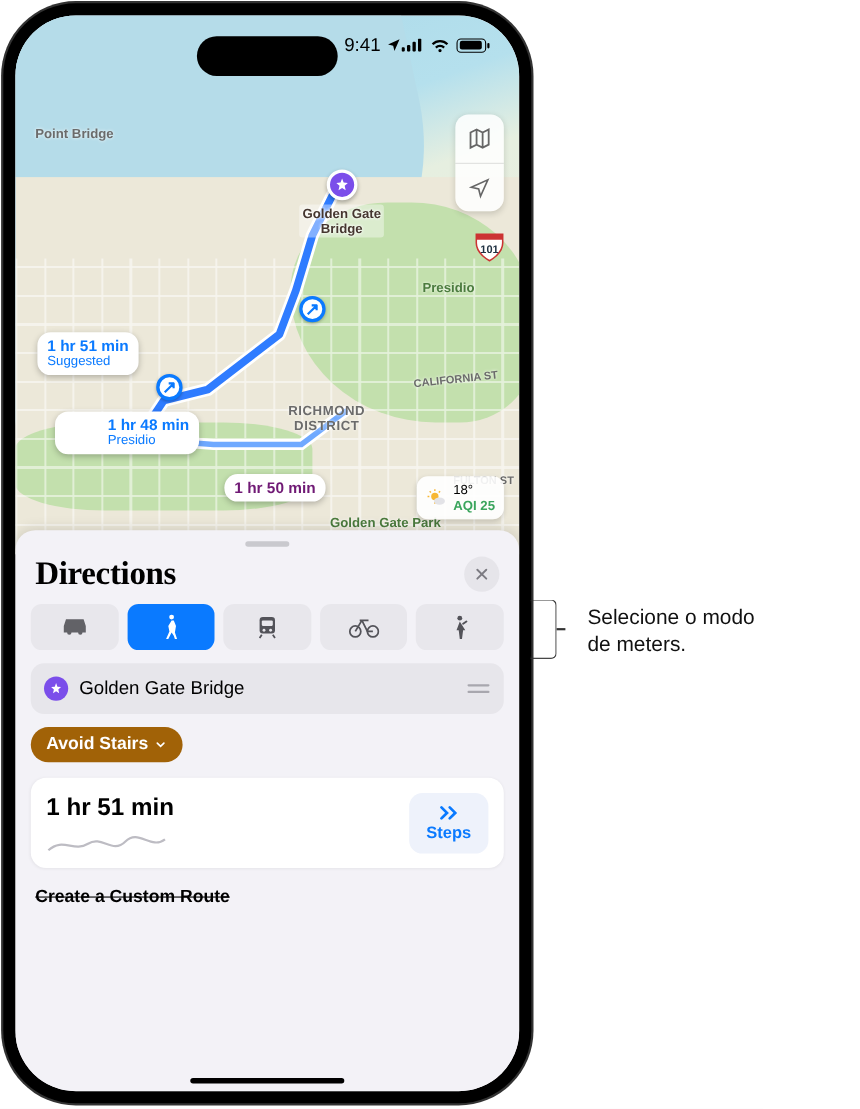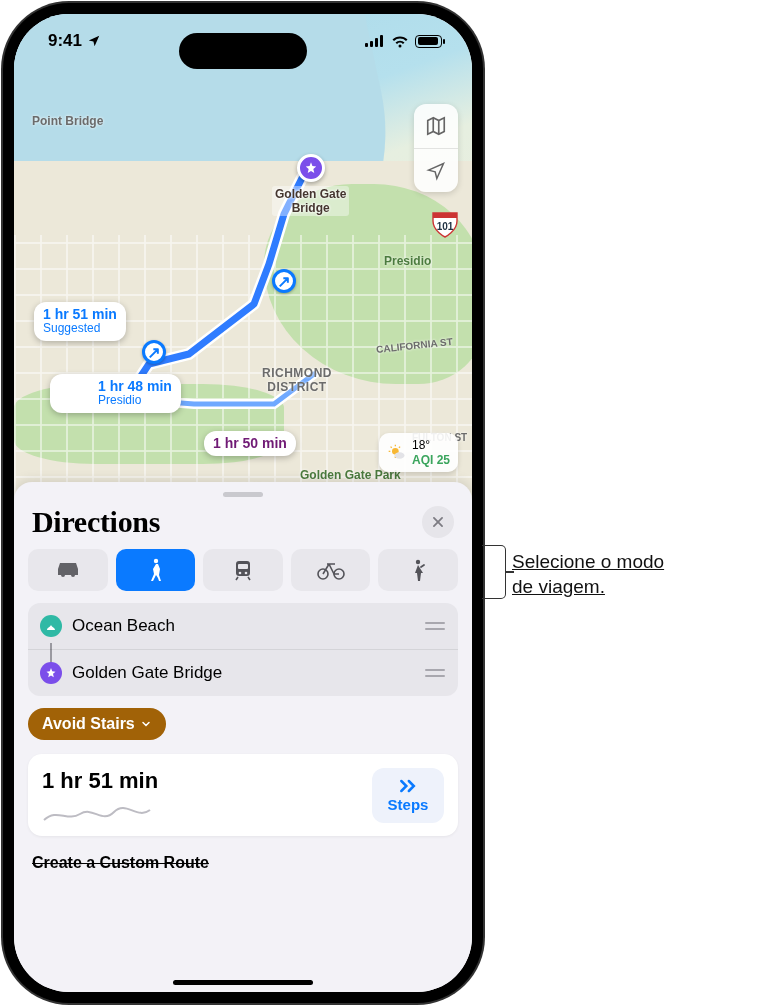--- a/index.html
+++ b/index.html
@@ -35,24 +35,24 @@
     top: 19px;
     width: 128px; height: 36px;
     background: #000;
     border-radius: 20px;
     z-index: 50;
   }
   
   .status {
     position: absolute; top: 0; left: 0; right: 0;
     height: 54px;
-    display: flex; align-items: center; justify-content: space-between;
+    display: flex; align-items: center; justify-content: flex-end;
     padding: 0 30px 0 34px;
     z-index: 40;
-    font-weight: 700;
+    font-weight: 400;
     font-size: 17px;
   }
   .status-left { display:flex; align-items:center; gap:5px;}
   .status-right { display:flex; align-items:center; gap:6px; }
   .battery {
     width: 27px; height: 13px; border:1.5px solid #000; border-radius:4px;
     position: relative;
   }
   .battery::after { content:""; position:absolute; right:-4px; top:3px; width:2.5px; height:5px; background:#000; border-radius:1px; }
   .battery-fill { position:absolute; left:1.5px; top:1.5px; bottom:1.5px; width:20px; background:#000; border-radius:2px;}
@@ -205,22 +205,22 @@
     text-decoration: line-through;
     text-decoration-color:#000;
   }
   .home-indicator{
     position:absolute; bottom:7px; left:50%; transform:translateX(-50%);
     width:140px; height:5px; background:#000; border-radius:3px;
   }
 
   
   .annotation {
-    position:absolute; left:512px; top:550px;
-    font-size:19px; color:#111; line-height:1.3;text-decoration:underline;
+    position:absolute; left:534px; top:550px;
+    font-size:19px; color:#111; line-height:1.3;
   }
   .ann-bracket {
     position:absolute; left:482px; top:545px; width:24px; height:54px;
     border-right:1.5px solid #333; border-top:1.5px solid #333; border-bottom:1.5px solid #333;
     border-top-right-radius:5px; border-bottom-right-radius:5px;
   }
   .ann-tick { position:absolute; left:506px; top:571px; width:8px; height:1.5px; background:#333;}
 
   svg { display:block; }
 </style>
@@ -392,35 +392,20 @@
           <svg width="16" height="24" viewBox="0 0 16 24" fill="currentColor">
               <circle cx="8" cy="4" r="2.2"></circle>
               <path d="M8 7l-3 8h2l1 8h2l1-8h2L8 7z"></path>
               <path d="M11 9l3-2" stroke="currentColor" stroke-width="1.8" stroke-linecap="round"></path>
             </svg>
         </div>
       </div>
 
       <div class="stops">
         <div class="stop-row">
-          <div class="stop-icon start">
-            <svg width="12" height="12" viewBox="0 0 24 24" fill="#fff">
-                <path d="M4 20c0-5 6-5 8-10 2 5 8 5 8 10H4z"></path>
-              </svg>
-          </div>
-          <div class="stop-label">Ocean Beach</div>
-          <div class="grip">
-            <svg width="22" height="12" viewBox="0 0 22 12" stroke="#a8a7ae" stroke-width="2" stroke-linecap="round">
-                <line x1="2" y1="3" x2="20" y2="3"></line>
-                <line x1="2" y1="9" x2="20" y2="9"></line>
-              </svg>
-          </div>
-          <div class="dots"></div>
-        </div>
-        <div class="stop-row">
           <div class="stop-icon end">
             <svg width="12" height="12" viewBox="0 0 24 24" fill="#fff">
                 <path d="M12 2l2.4 6.6L21 9.3l-5 4.3 1.6 6.9L12 17l-5.6 3.5L8 13.6 3 9.3l6.6-.7L12 2z"></path>
               </svg>
           </div>
           <div class="stop-label">Golden Gate Bridge</div>
           <div class="grip">
             <svg width="22" height="12" viewBox="0 0 22 12" stroke="#a8a7ae" stroke-width="2" stroke-linecap="round">
                 <line x1="2" y1="3" x2="20" y2="3"></line>
                 <line x1="2" y1="9" x2="20" y2="9"></line>
@@ -462,14 +447,14 @@
       <div class="home-indicator"></div>
     </div>
 
   </div>
 </div>
 
 <div class="ann-bracket"></div>
 <div class="ann-tick"></div>
 <div class="annotation">
   <span>Selecione o modo</span><br>
-  <span>de viagem.</span>
+  <span>de meters.</span>
 </div>
 
 </body></html>

